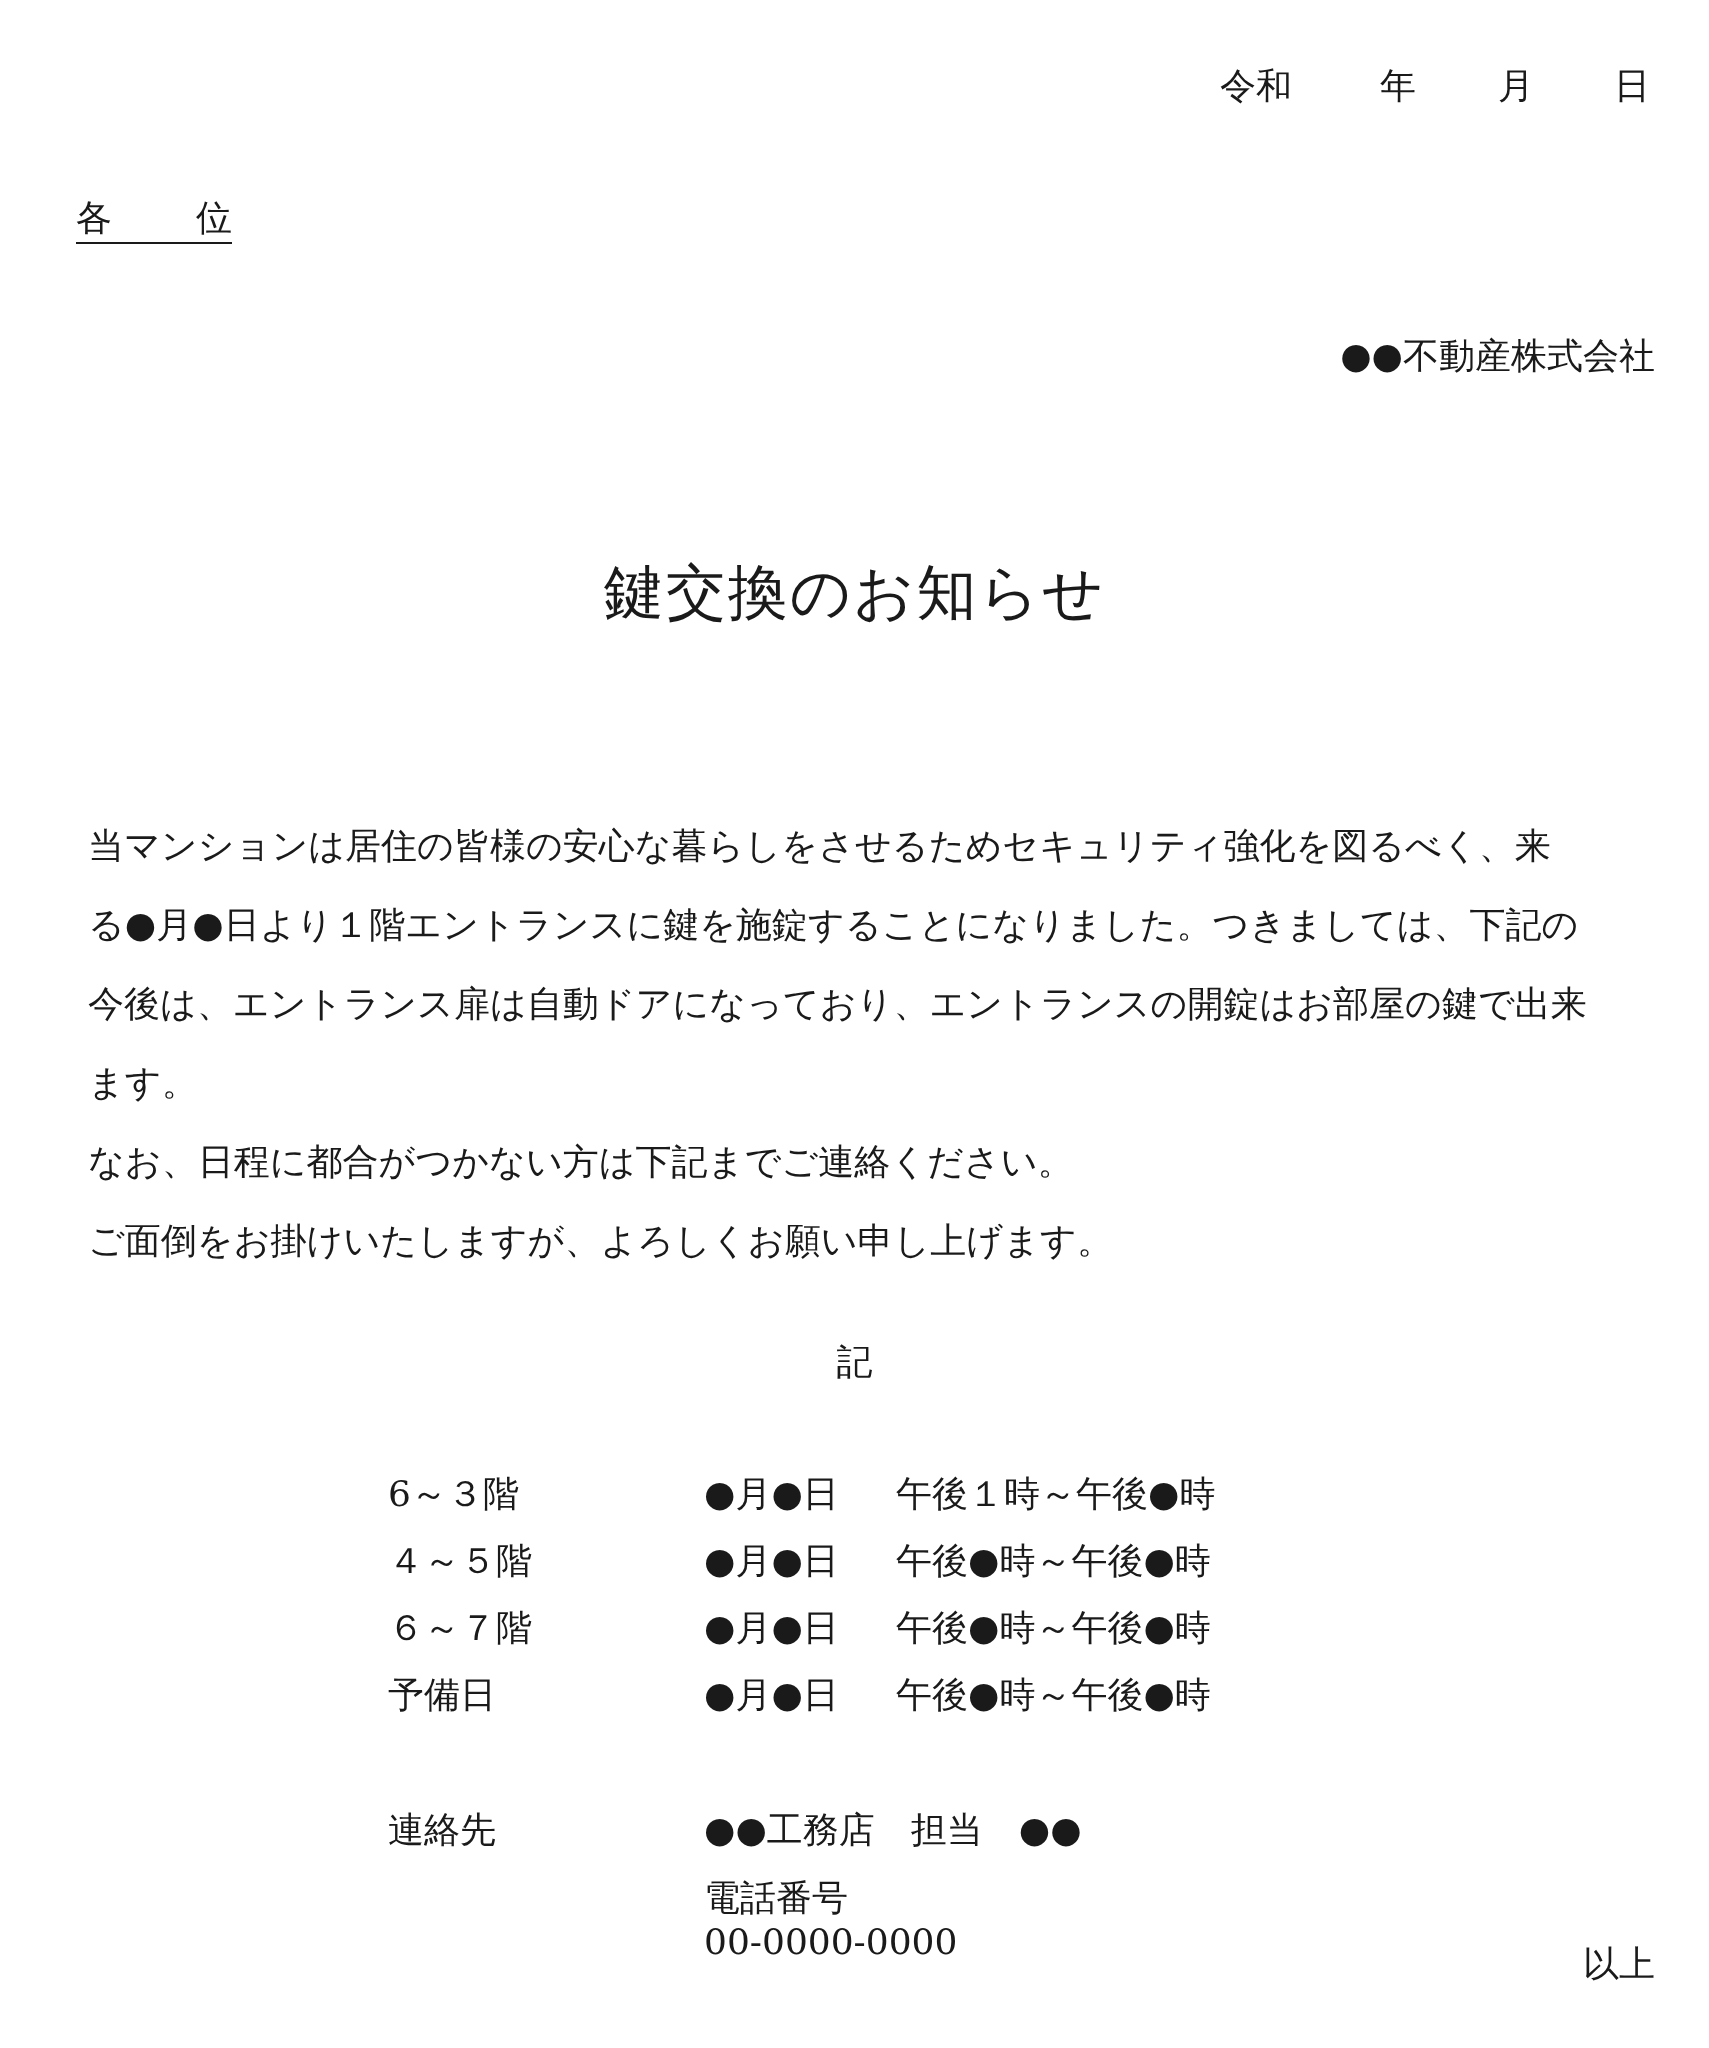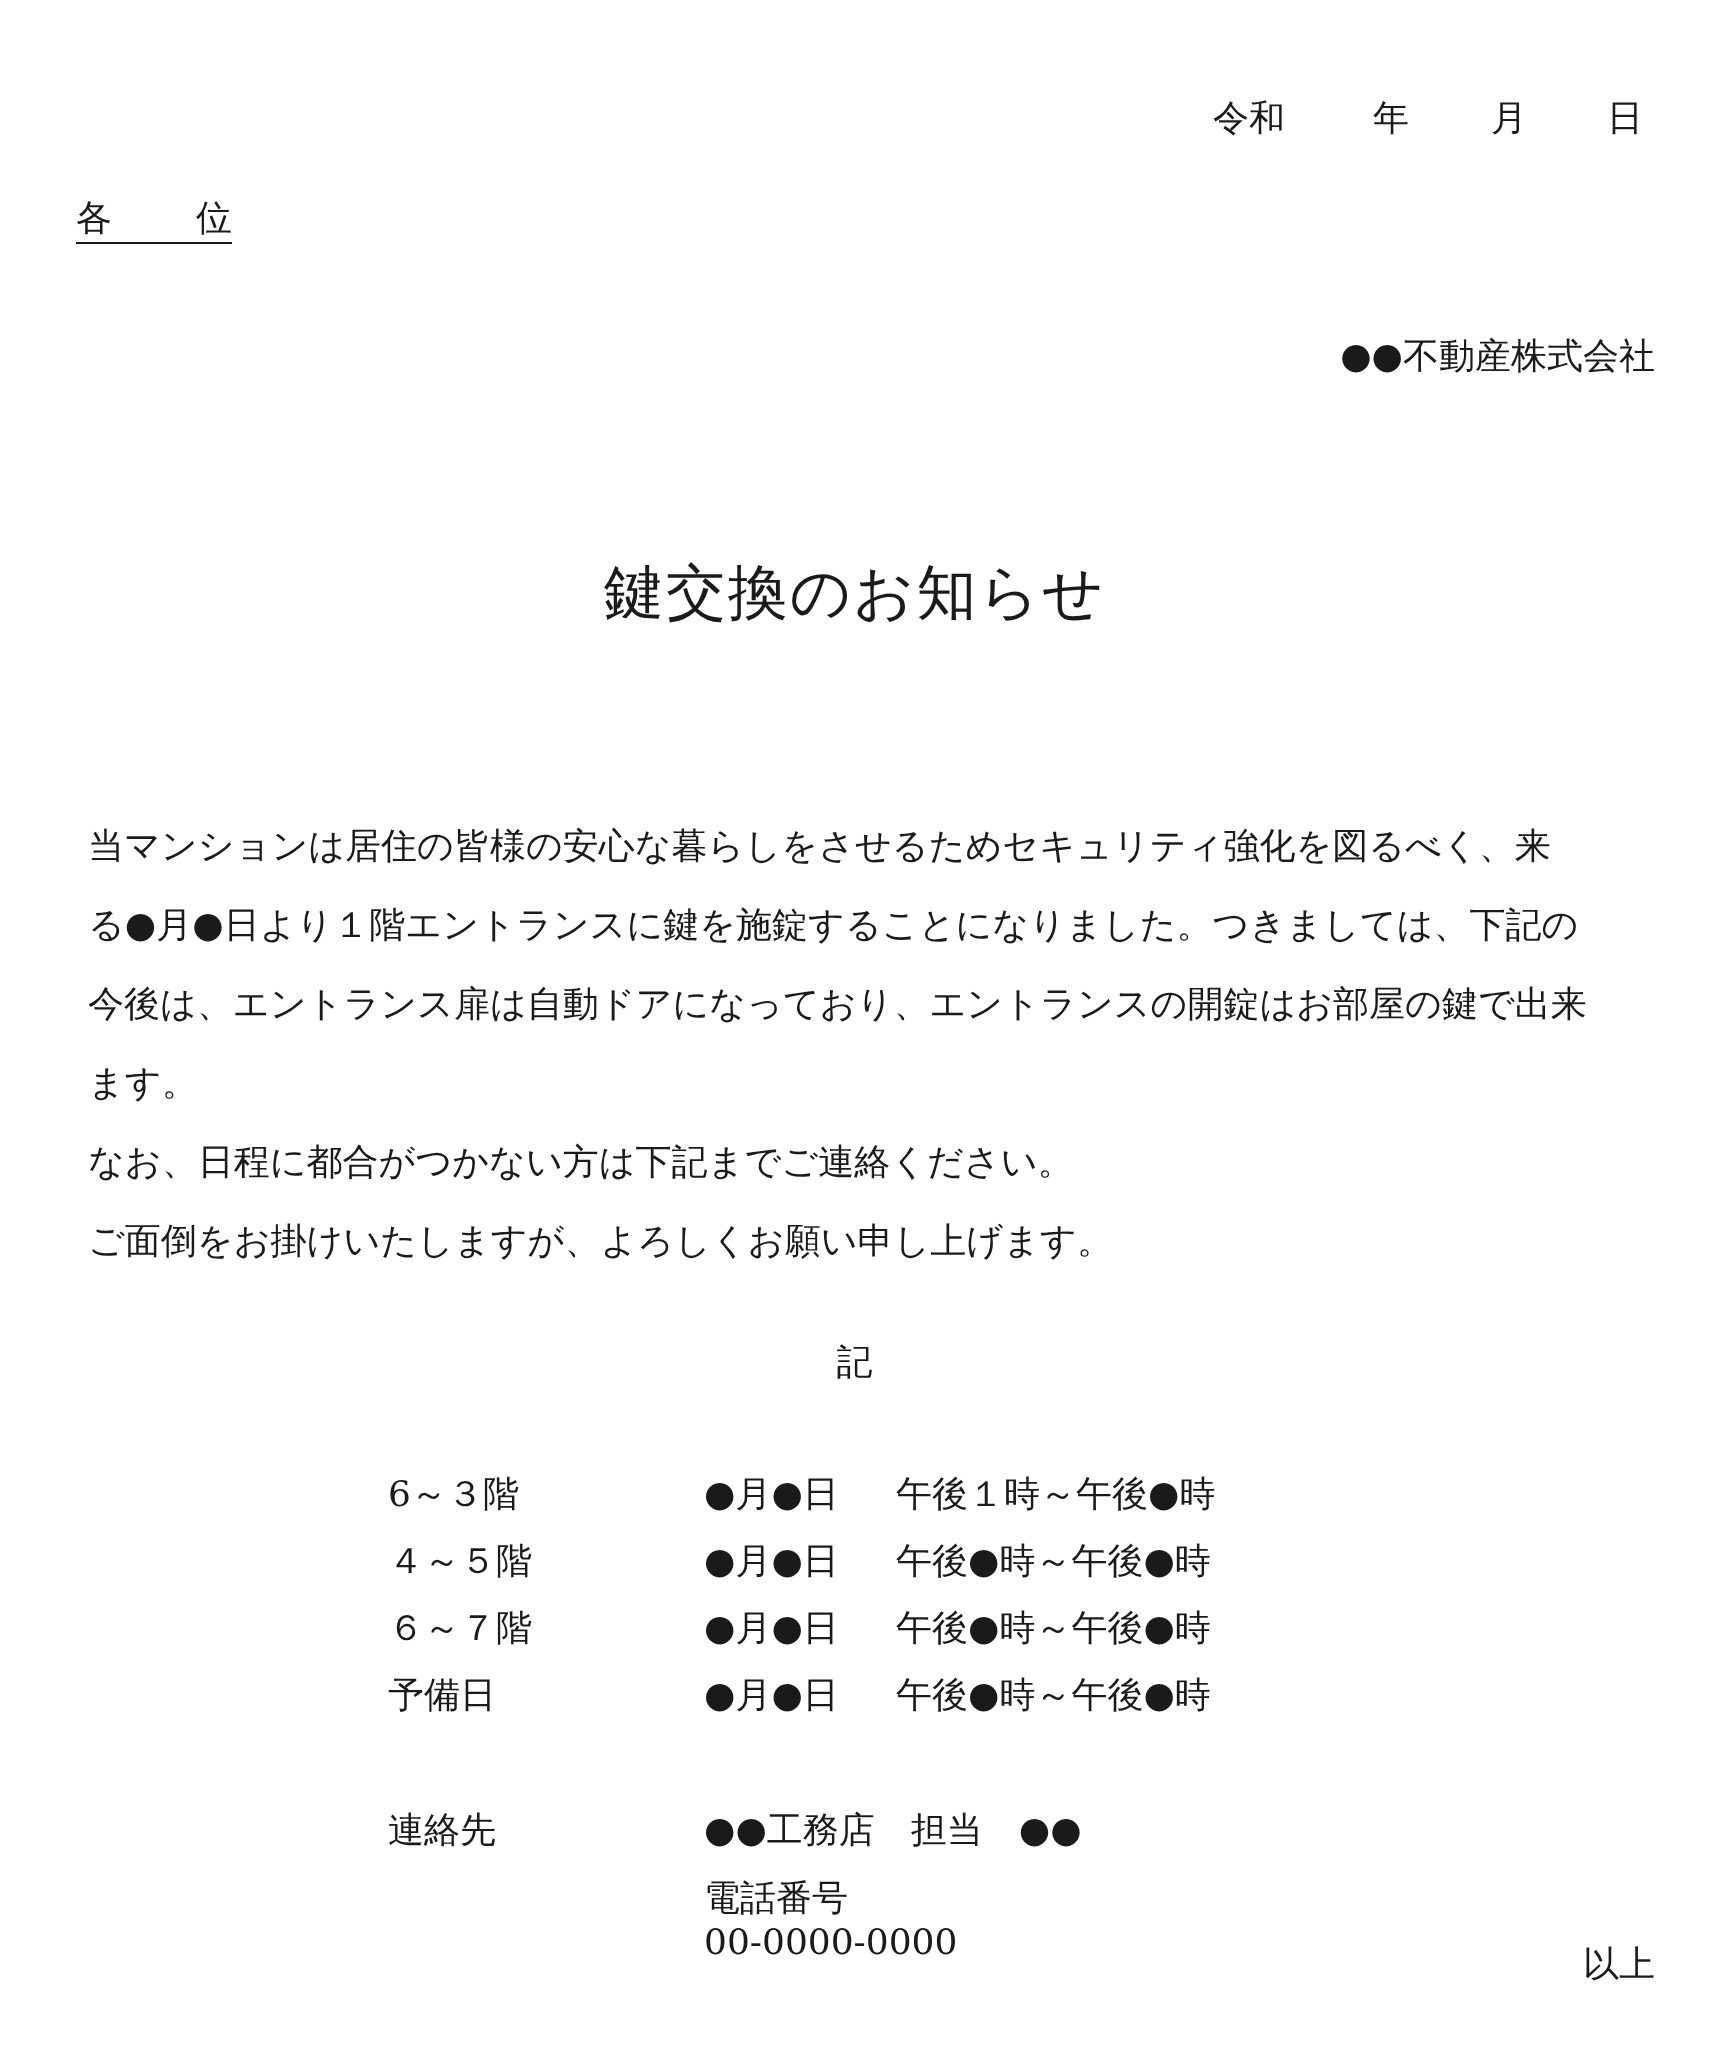--- a/index.html
+++ b/index.html
@@ -13,23 +13,22 @@
       position: relative;
       overflow: hidden;
       font-family: "DejaVu Serif", "Liberation Serif", serif;
       color: #1a1a1a;
     }
     .abs { position: absolute; white-space: nowrap; }
     .t36 { font-size: 36px; line-height: 44px; }
 
     #date-line {
       top: 64px;
-      right: 66px;
+      right: 59px;
       display: flex;
-      margin-top: 32px;
     }
     #date-line span { display: inline-block; }
     #date-line .era { width: 160px; }
     #date-line .yr { width: 118px; }
     #date-line .mo { width: 116px; }
     #date-line .dy { }
 
     #recipient {
       top: 196px;
       left: 76px;

